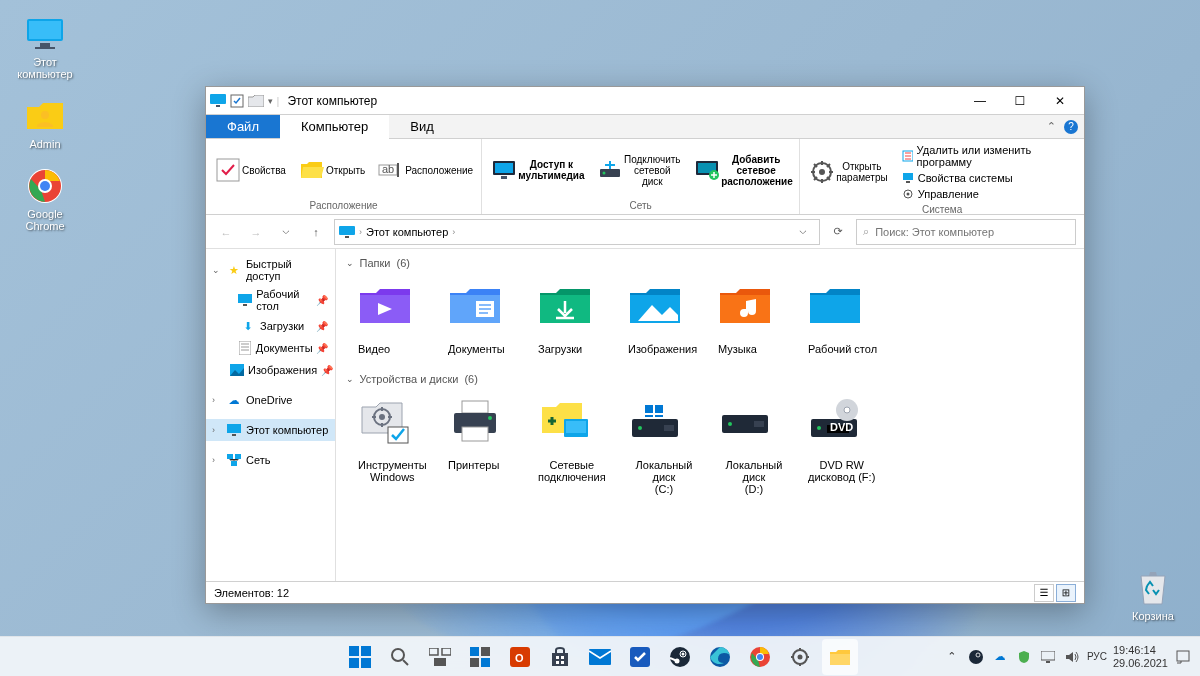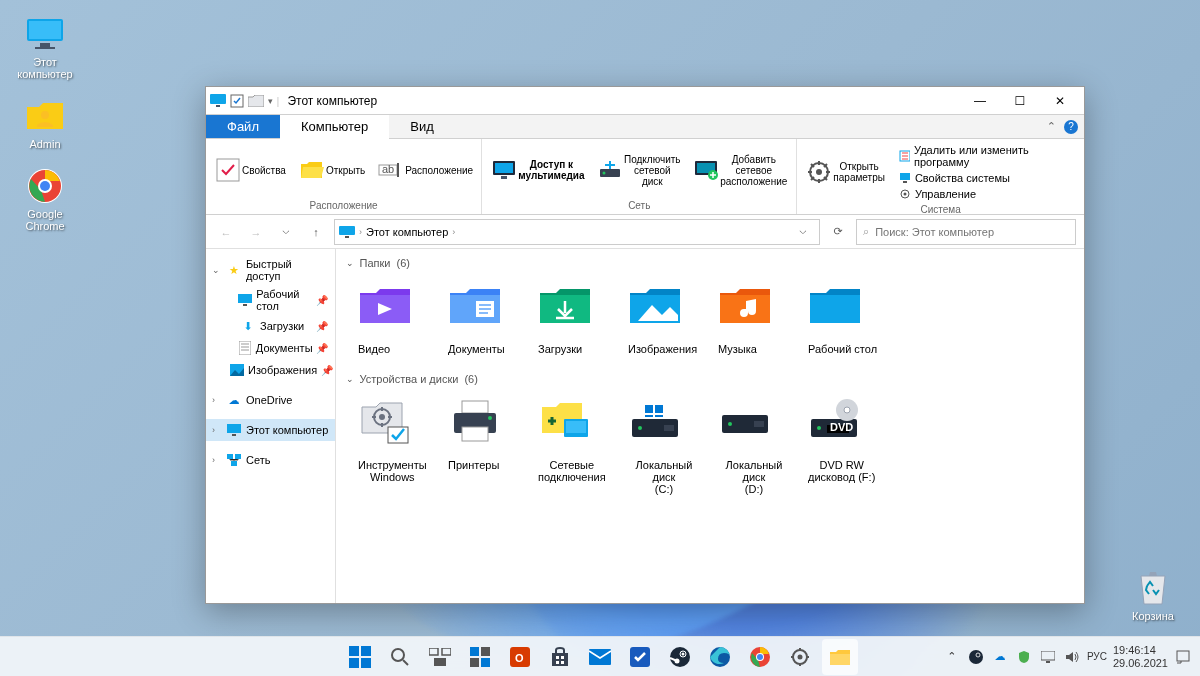--- a/index.html
+++ b/index.html
@@ -236,21 +236,21 @@
           </div>
         <div class="ritem">
             <div class="rico">
               <svg width="26" height="22" viewBox="0 0 26 22">
                 <rect x="2" y="2" width="22" height="14" fill="#1e293b" rx="1"></rect>
                 <rect x="4" y="4" width="18" height="10" fill="#0891b2"></rect>
                 <circle cx="20" cy="16" r="5" fill="#22c55e"></circle>
                 <path d="M20 13 L20 19 M17 16 L23 16" stroke="#fff" stroke-width="1.5"></path>
               </svg>
             </div>
-            <div class="rlabel" style="white-space: pre-line;">Добавить сетевое
+            <div class="rlabel" style="white-space: pre-line; font-weight: bold;">Добавить сетевое
 расположение</div>
           </div>
       </div>
       <div class="glabel">Сеть</div>
     </div>
     <div class="rgroup" style="border-right:none">
       <div class="items">
         <div class="ritem">
             <div class="rico">
               <svg width="26" height="26" viewBox="0 0 26 26">
@@ -544,20 +544,27 @@
                 <circle cx="38" cy="11" r="3" fill="#fff" stroke="#9ca3af"></circle>
               </svg>
             </div>
             <div class="ilabel" style="white-space: pre-line;">DVD RW
 дисковод (F:)</div>
           </div>
       </div>
     </div>
   </div>
 
+  <div class="statusbar">
+    <span>Элементов: 12</span>
+    <div class="right">
+      <div class="view-btn">☰</div>
+      <div class="view-btn active">⊞</div>
+    </div>
+  </div>
 </div>
 
 <div class="taskbar">
   <div class="task-center">
     <div class="task-ico">
         <svg width="22" height="22" viewBox="0 0 22 22">
           <rect x="0" y="0" width="10" height="10" fill="#0078d4"></rect>
           <rect x="12" y="0" width="10" height="10" fill="#0078d4"></rect>
           <rect x="0" y="12" width="10" height="10" fill="#0078d4"></rect>
           <rect x="12" y="12" width="10" height="10" fill="#0078d4"></rect>

